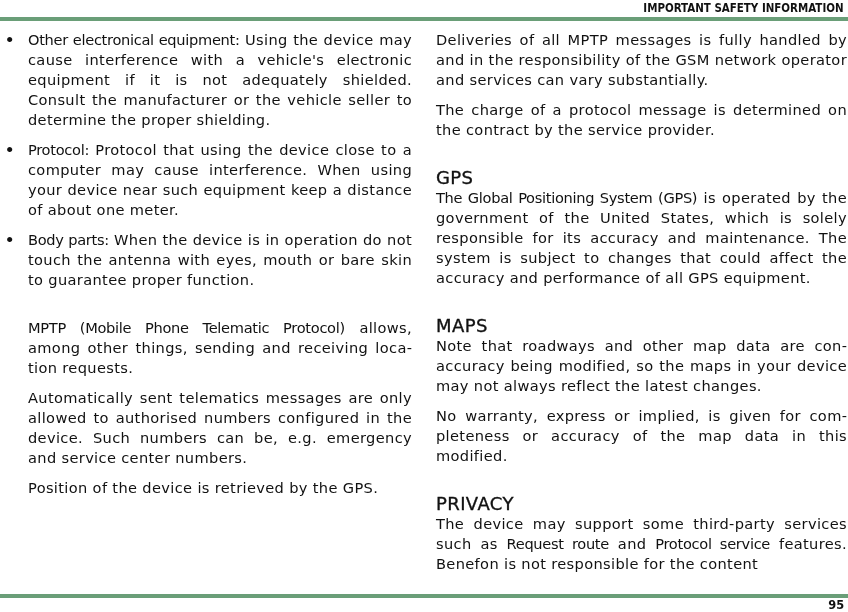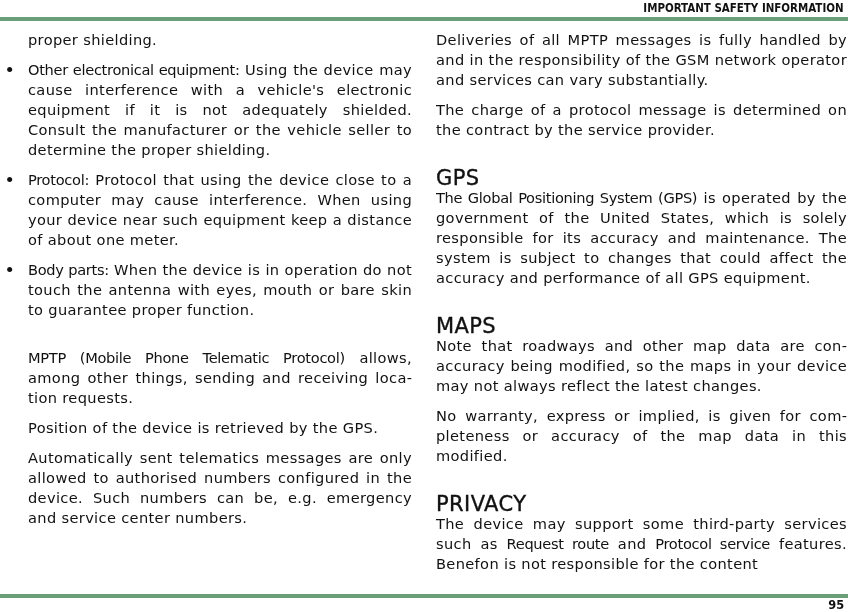--- a/index.html
+++ b/index.html
@@ -77,57 +77,56 @@
       font-weight: bold;
     }
     .term {
       font-weight: normal;
       letter-spacing: -0.3px;
       transform: scaleX(0.92);
       display: inline;
     }
     h2 {
       margin: 0;
-      font-size: 21px;
+      font-size: 18px;
       line-height: 20px;
       font-weight: normal;
       letter-spacing: 0.4px;
       -webkit-text-stroke: 0.35px #111;
     }
     .section-gap-sm { height: 18px; }
   </style>
 </head>
 <body>
 
 <div class="running-head">IMPORTANT SAFETY INFORMATION</div>
 <div class="rule top"></div>
 
 <div class="col left">
-  <p>proper shielding.</p>
 
   <ul class="bullet-list">
     <li class="bullet-item">
       <span class="bullet">•</span>
       <span class="term">Other electronical equipment:</span><span> Using the device may cause interference with a vehicle's elec­tronic equipment if it is not adequately shielded. Consult the manufacturer or the vehicle seller to determine the proper shield­ing.</span>
     </li>
     <li class="bullet-item">
       <span class="bullet">•</span>
       <span class="term">Protocol:</span><span> Protocol that using the device close to a computer may cause interference. When using your device near such equipment keep a distance of about one meter.</span>
     </li>
     <li class="bullet-item">
       <span class="bullet">•</span>
       <span class="term">Body parts:</span><span> When the device is in operation do not touch the antenna with eyes, mouth or bare skin to guarantee proper function.</span>
     </li>
   </ul>
 
   <div class="section-gap-sm"></div>
 
   <p><span class="term">MPTP (Mobile Phone Telematic Protocol)</span><span> allows, among other things, sending and receiving loca­tion requests.</span></p>
+  <p>Automatically sent telematics messages are only allowed to authorised numbers configured in the device. Such numbers can be, e.g. emergency and service center numbers.</p>
   <p>Position of the device is retrieved by the GPS.</p>
-  <p>Automatically sent telematics messages are only allowed to authorised numbers configured in the device. Such numbers can be, e.g. emergency and service center numbers.</p>
 </div>
 
 <div class="col right">
   <p>Deliveries of all MPTP messages is fully handled by and in the responsibility of the GSM network operator and services can vary substantially.</p>
   <p>The charge of a protocol message is determined on the contract by the service provider.</p>
 
   <div class="section-gap-sm"></div>
 
   <h2>GPS</h2>
   <p><span class="term">The Global Positioning System (GPS)</span><span> is operated by the government of the United States, which is solely responsible for its accuracy and mainte­nance. The system is subject to changes that could affect the accuracy and performance of all GPS equipment.</span></p>

